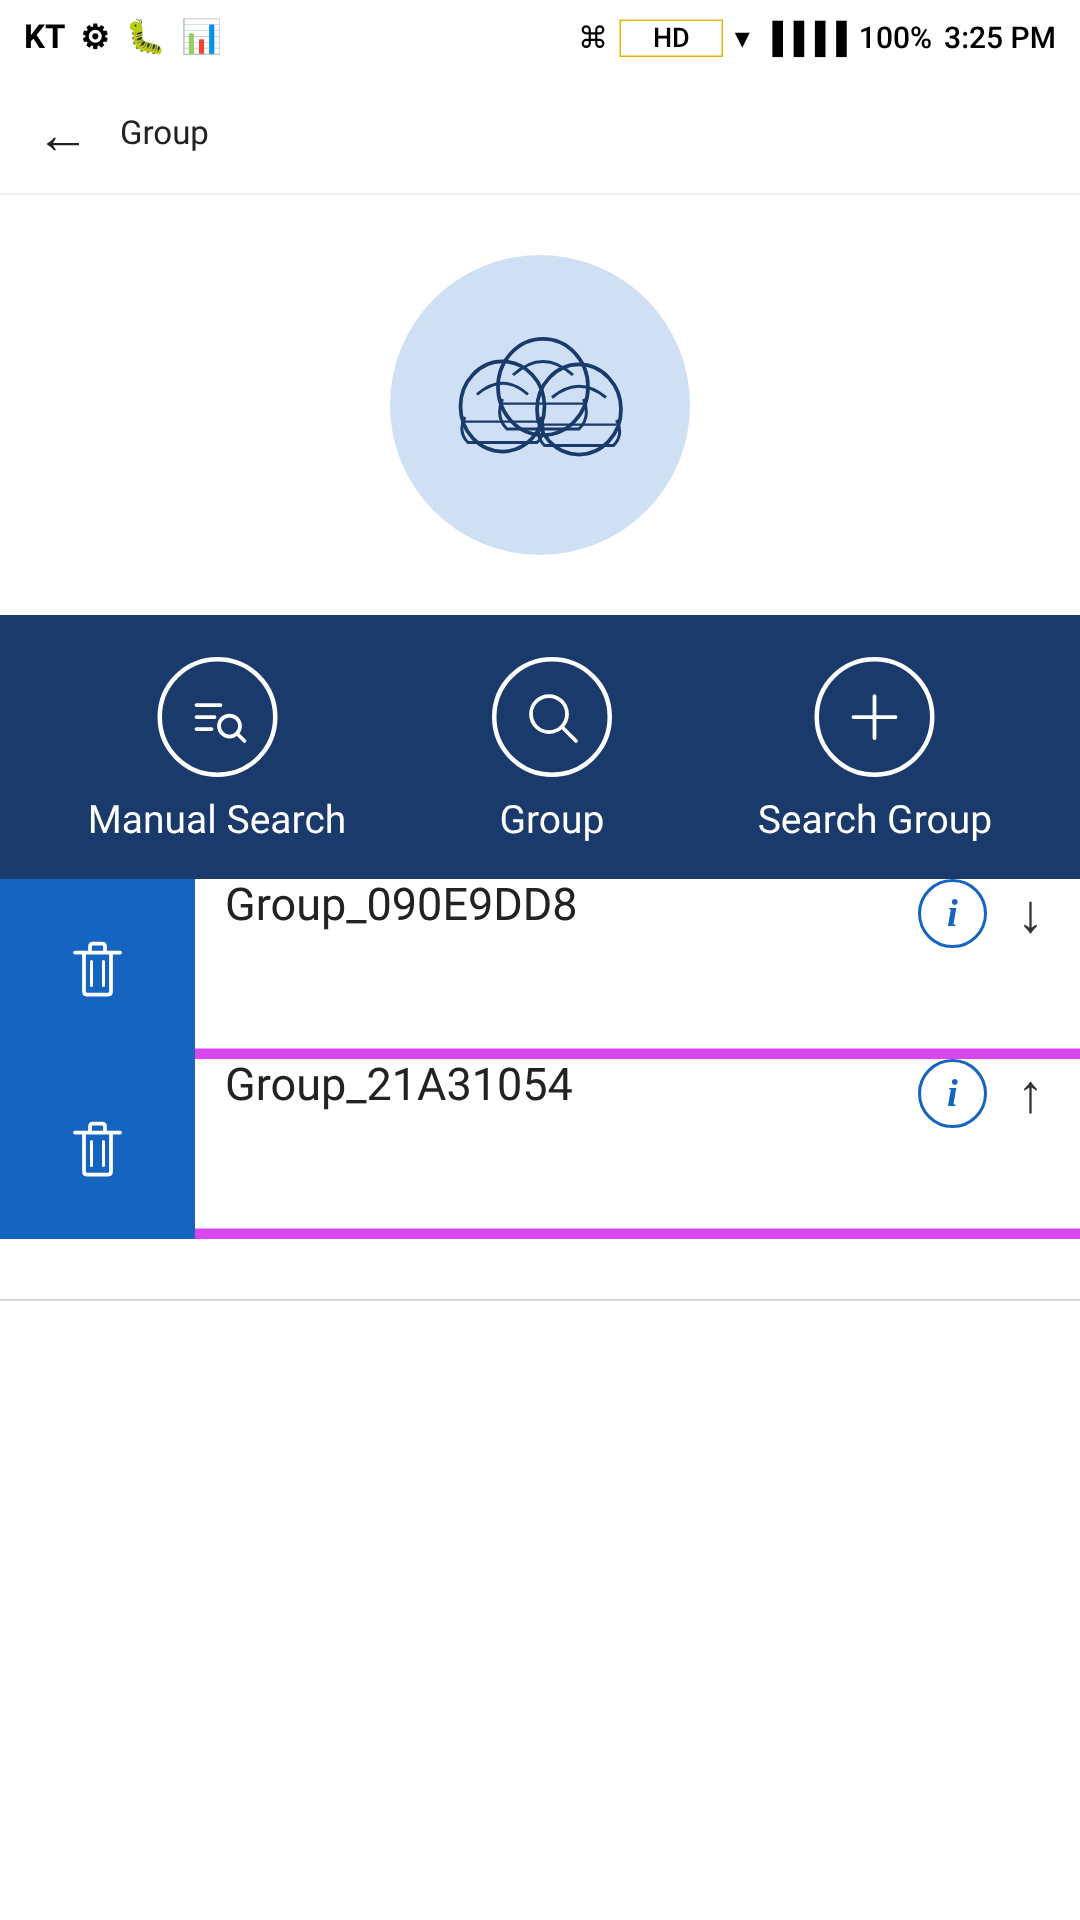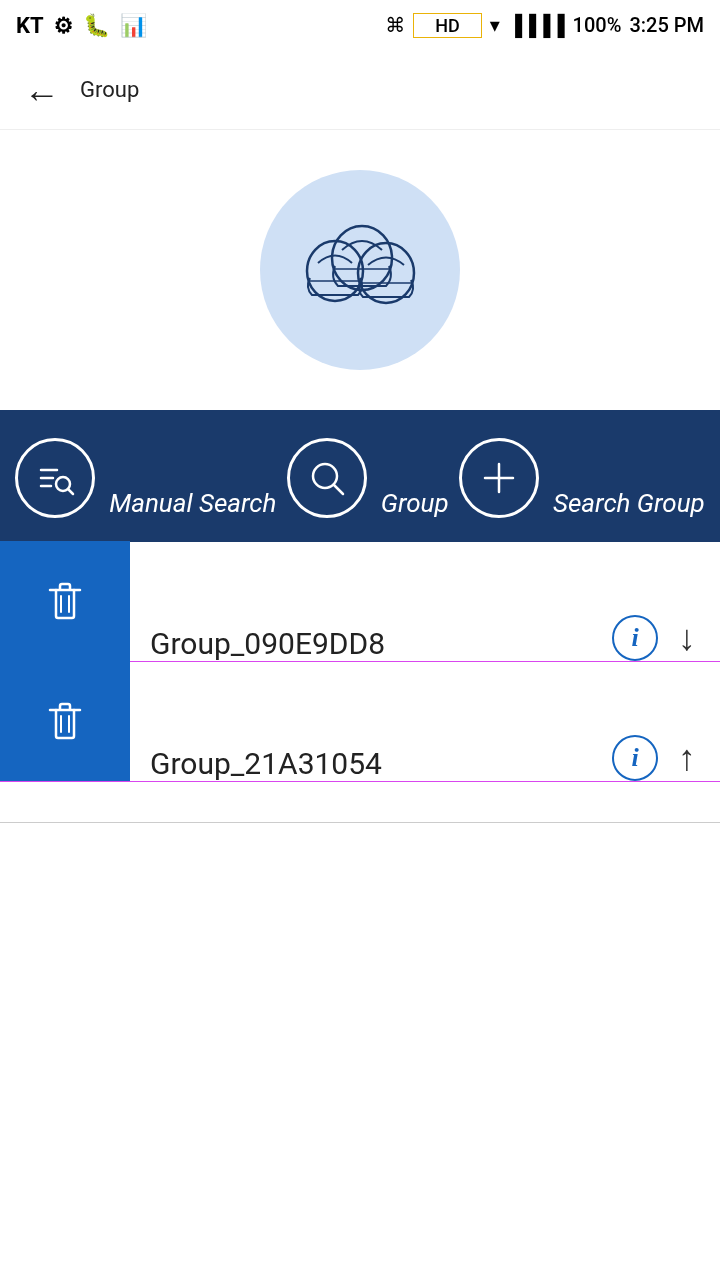--- a/index.html
+++ b/index.html
@@ -93,26 +93,25 @@
     .action-bar {
       width: 720px;
       background: #1a3a6b;
       display: flex;
       align-items: center;
       justify-content: space-around;
       padding: 28px 10px 24px;
     }
     .action-item {
       display: flex;
-      flex-direction: row;
-      align-items: flex-end;
+      flex-direction: column;
+      align-items: center;
       gap: 14px;
       cursor: pointer;
       color: #fff;
-      font-style: italic;
     }
     .action-icon {
       width: 80px;
       height: 80px;
       border: 3px solid #fff;
       border-radius: 50%;
       display: flex;
       align-items: center;
       justify-content: center;
     }
@@ -129,23 +128,23 @@
       font-weight: 400;
     }
 
     
     .group-list {
       width: 720px;
       background: #fff;
     }
     .group-item {
       display: flex;
-      align-items: flex-end;
+      align-items: flex-start;
       height: 120px;
-      border-bottom: 1px solid #d946ef;
+      border-bottom: 7px solid #d946ef;
     }
     .delete-btn {
       width: 130px;
       height: 120px;
       background: #1565c0;
       display: flex;
       align-items: center;
       justify-content: center;
       cursor: pointer;
       flex-shrink: 0;

